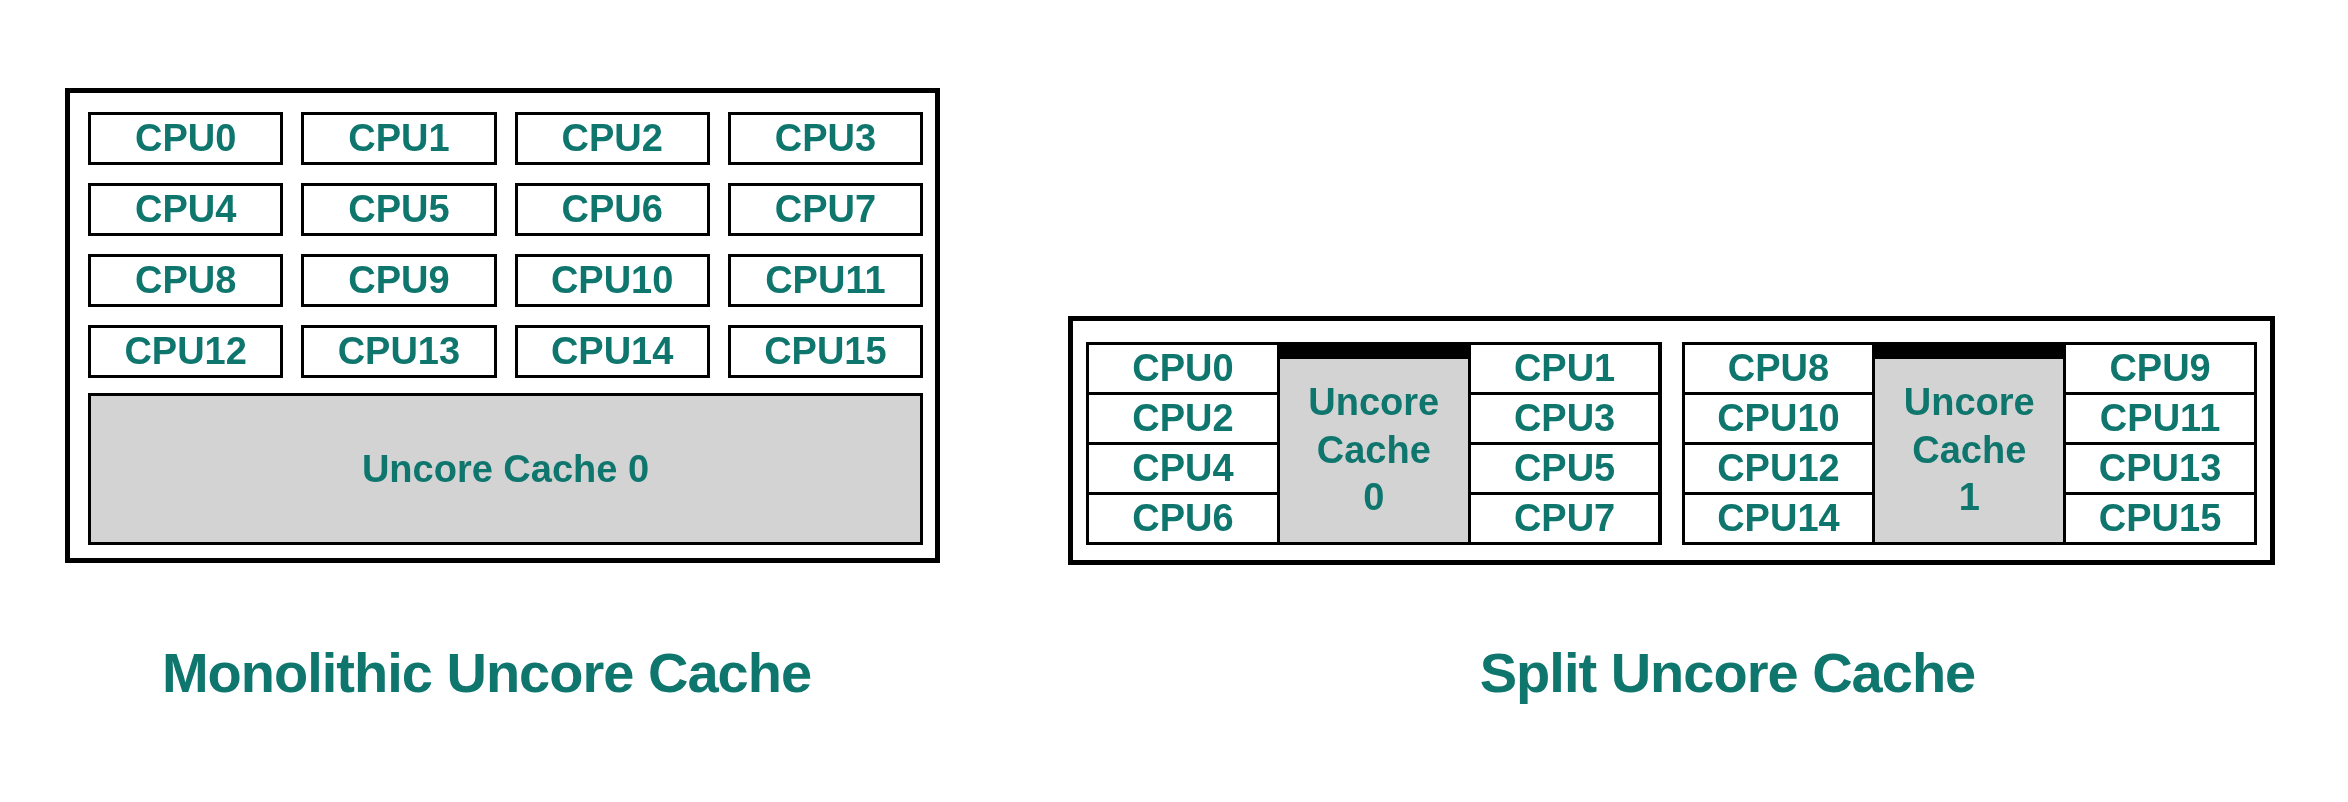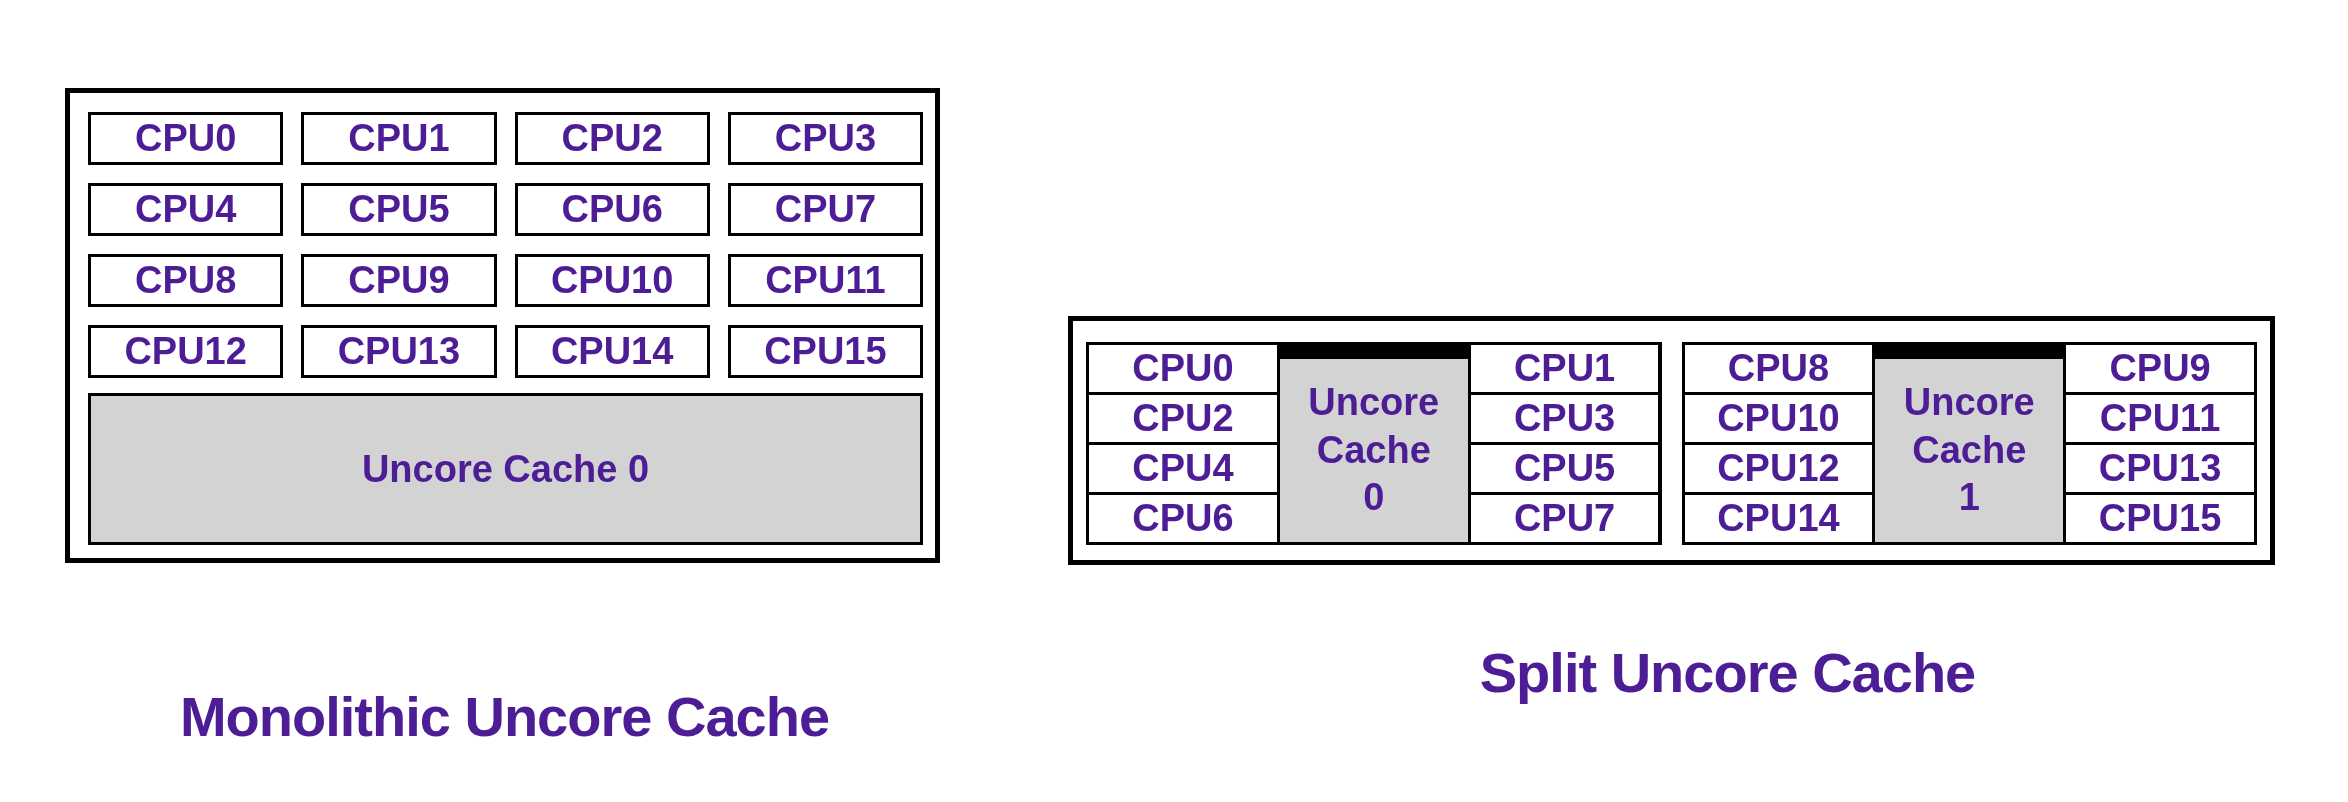--- a/index.html
+++ b/index.html
@@ -8,21 +8,21 @@
     --bg: #ffffff;
   }
   * { box-sizing: border-box; }
   html, body { margin: 0; padding: 0; background: var(--bg); }
   .canvas {
     position: relative;
     width: 2348px;
     height: 802px;
     background: var(--bg);
     font-family: "Liberation Sans", sans-serif;
-    color: #4c1d95;
+    color: #0f766e;
     overflow: hidden;
   }
 
   
   .mono-box {
     position: absolute;
     left: 65px; top: 88px;
     width: 875px; height: 475px;
     border: 5px solid var(--line);
     background: var(--bg);
@@ -97,21 +97,21 @@
   .caption {
     position: absolute;
     top: 645px;
     font-size: 56px;
     font-weight: bold;
     letter-spacing: -1px;
     text-align: center;
     white-space: nowrap;
     line-height: 1;
   }
-  .caption-mono  { left: 67px;   width: 875px; margin-top: 44px; }
+  .caption-mono  { left: 49px;   width: 875px; }
   .caption-split { left: 1124px; width: 1207px; }
 </style>
 </head>
 <body>
 
 <div class="canvas">
 
   <div class="mono-box">
     <div class="cpu-grid">
       <div class="cpu-box">CPU0</div>

